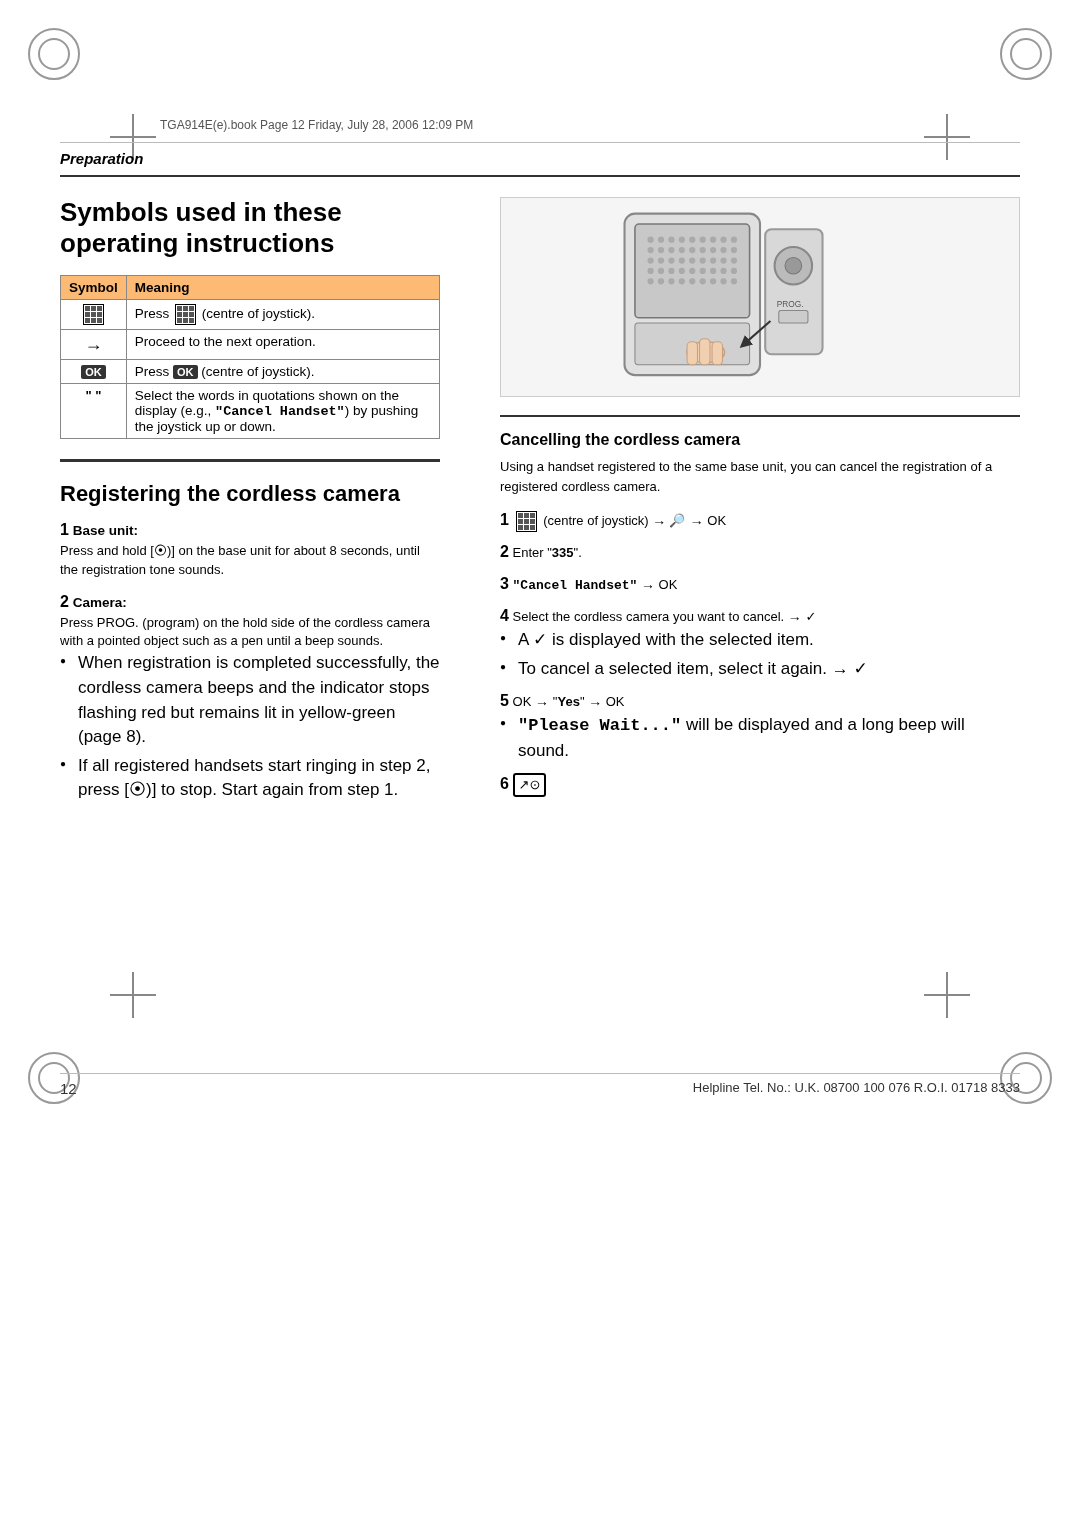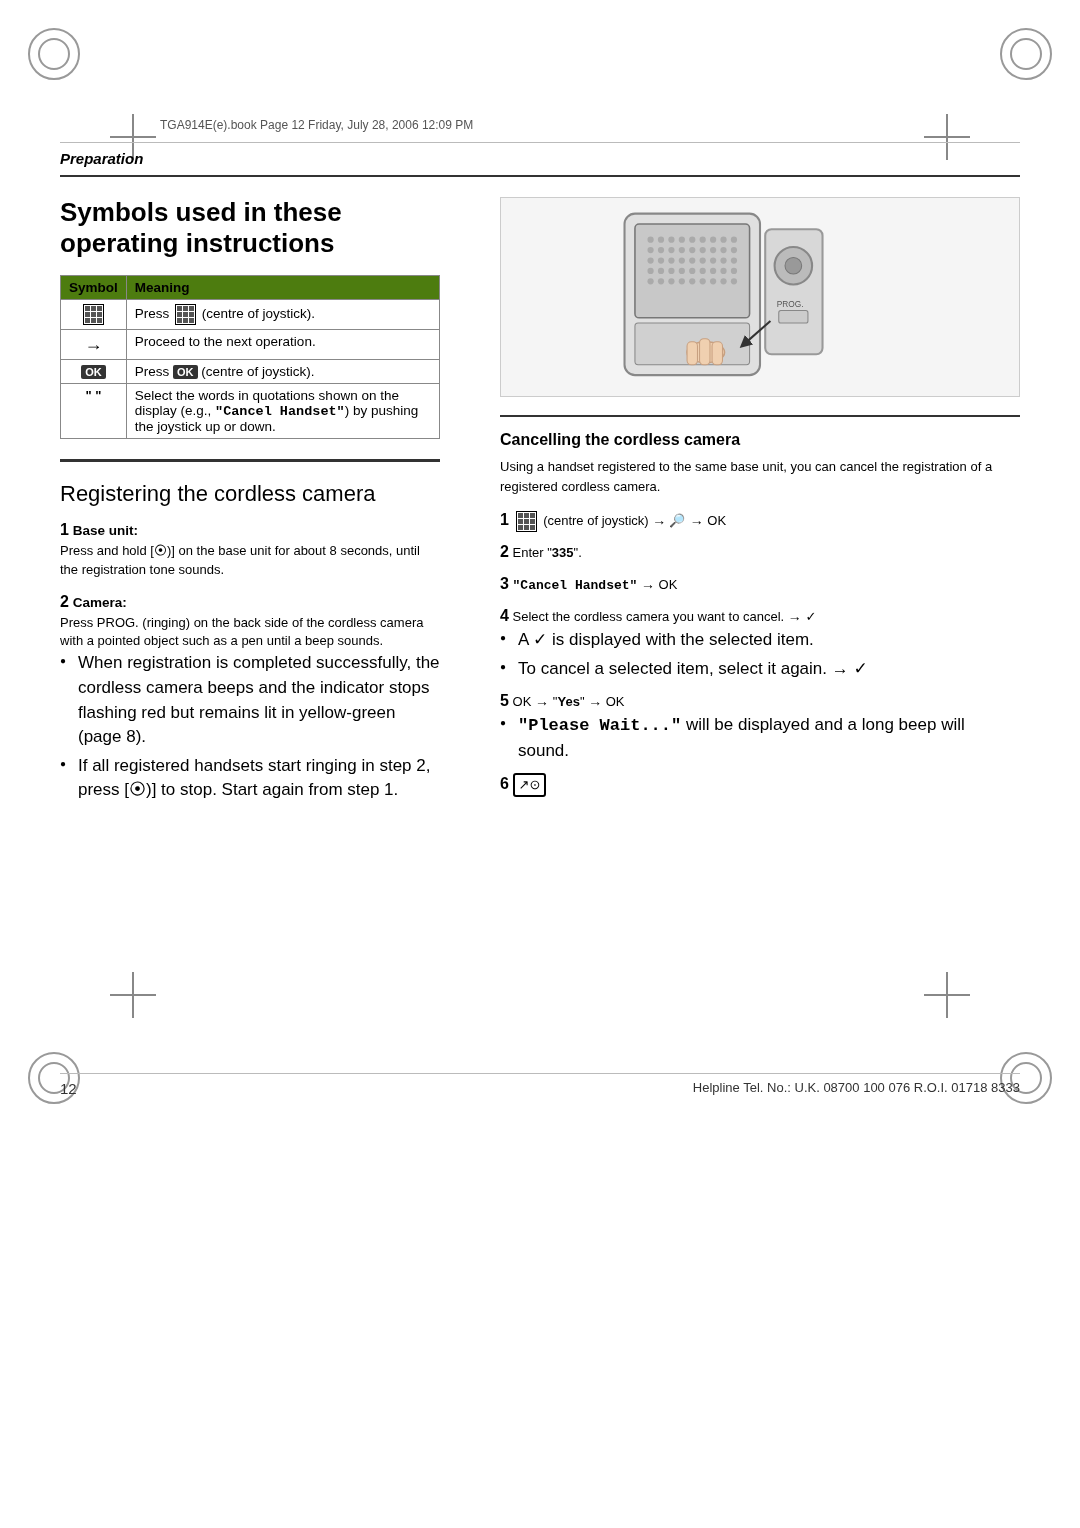--- a/index.html
+++ b/index.html
@@ -140,21 +140,21 @@
     }
 
     
     .symbol-table {
       width: 100%;
       border-collapse: collapse;
       margin-bottom: 20px;
       font-size: 13.5px;
     }
     .symbol-table th {
-      background: #4d7c0f;
+      background: #fdba74;
       border: 1px solid #888;
       padding: 4px 8px;
       text-align: left;
       font-weight: bold;
     }
     .symbol-table td {
       border: 1px solid #888;
       padding: 4px 8px;
       vertical-align: top;
     }
@@ -174,21 +174,21 @@
     }
     .divider-heavy {
       height: 3px;
       background: #333;
       margin-bottom: 18px;
     }
 
     
     .section-heading {
       font-size: 22px;
-      font-weight: normal;
+      font-weight: bold;
       margin-bottom: 10px;
       line-height: 1.25;
     }
 
     .section-body {
       font-size: 13.5px;
       line-height: 1.5;
       margin-bottom: 14px;
     }
 
@@ -435,21 +435,21 @@
           <span class="step-num">1</span>
           <span class="step-label">Base unit:</span>
           <div class="step-body">
             Press and hold [⦿)] on the base unit for about 8 seconds, until the registration tone sounds.
           </div>
         </div>
 
         <div class="step">
           <span class="step-num">2</span>
           <span class="step-label">Camera:</span>
-          <div class="step-body">Press PROG. (ringing) on the back side of the cordless camera with a pointed object such as a pen until a beep sounds.</div>
+          <div class="step-body">Press PROG. (program) on the hold side of the cordless camera with a pointed object such as a pen until a beep sounds.</div>
           <ul class="bullet-list">
             <li>When registration is completed successfully, the cordless camera beeps and the indicator stops flashing red but remains lit in yellow-green (page 8).</li>
             <li>If all registered handsets start ringing in step 2, press [⦿)] to stop. Start again from step 1.</li>
           </ul>
         </div>
 
       </div>
 
       <div class="col-right">
 

